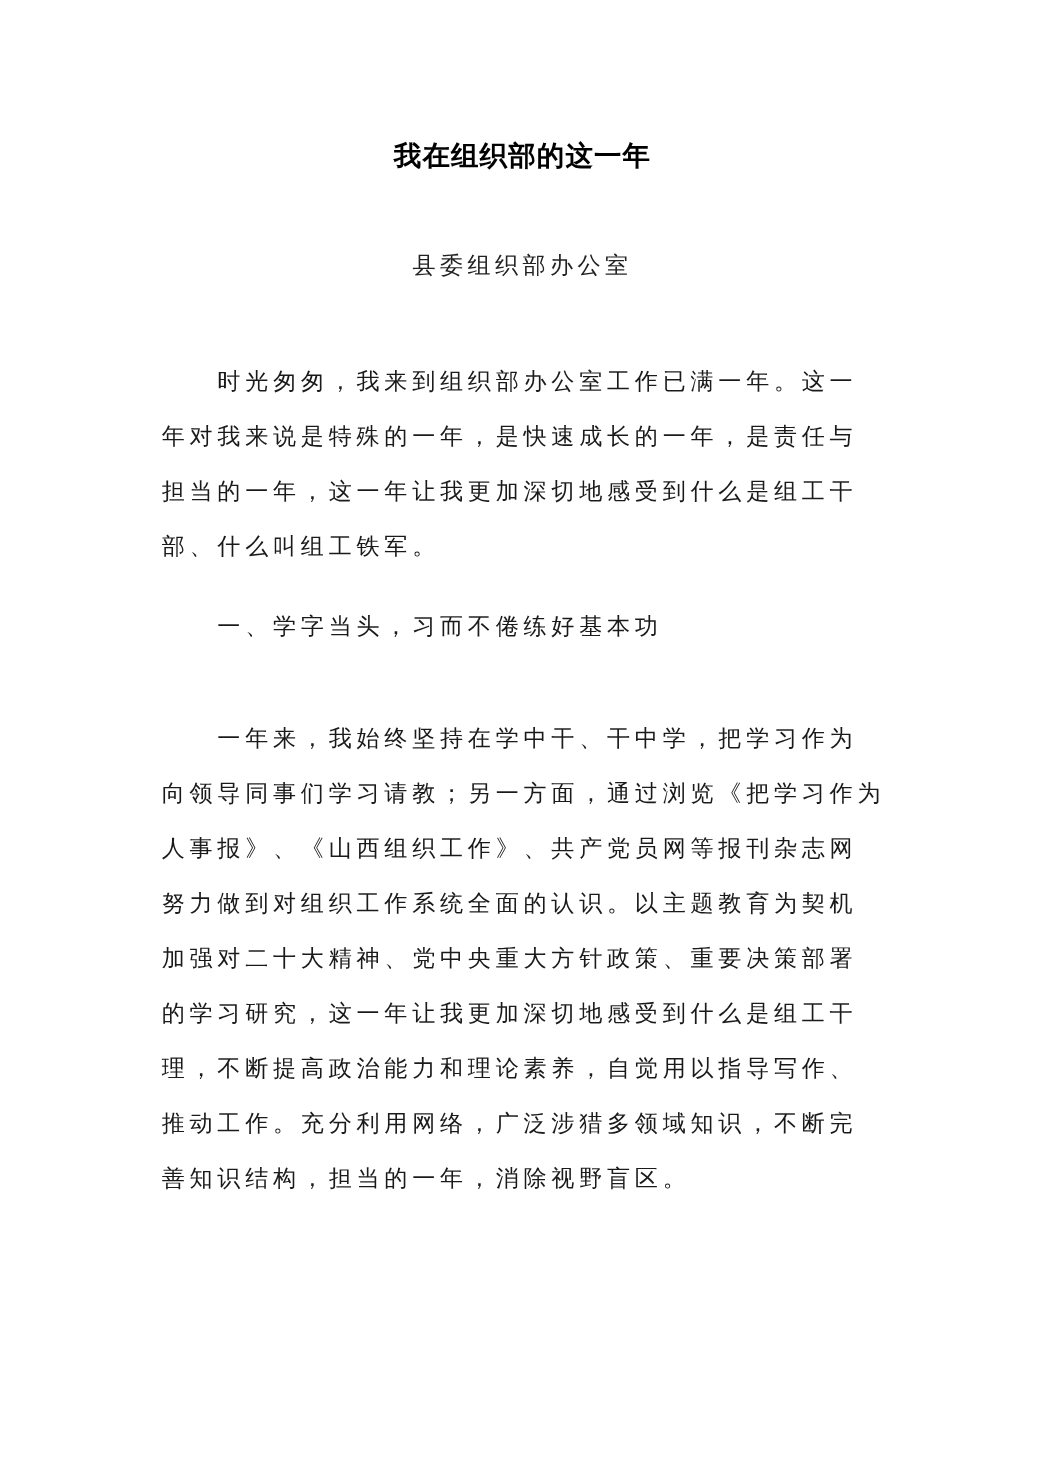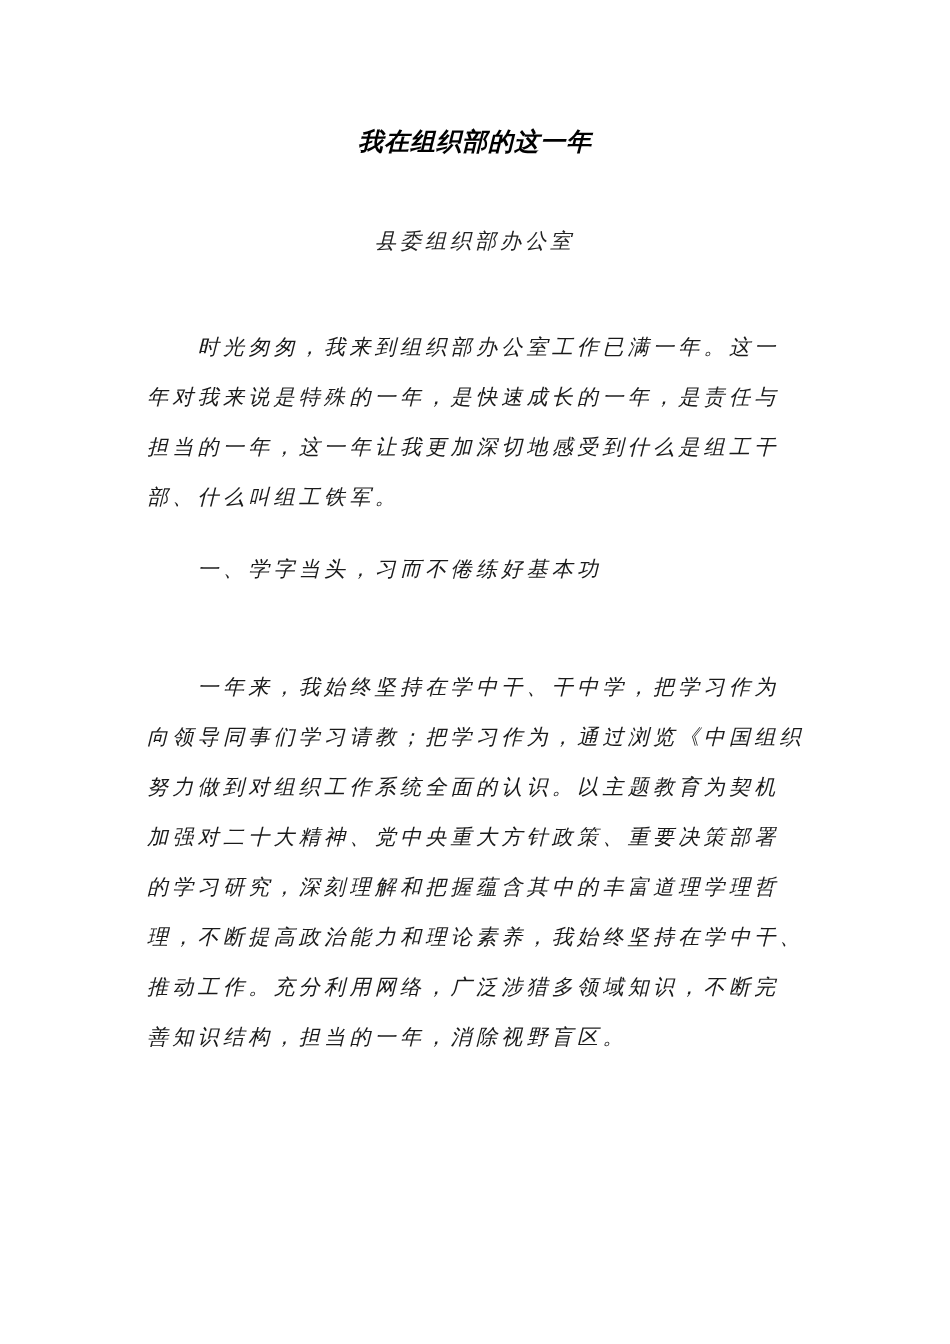--- a/index.html
+++ b/index.html
@@ -13,21 +13,20 @@
       position: relative;
       overflow: hidden;
       font-family: "DejaVu Sans", "Liberation Sans", sans-serif;
       color: #111111;
     }
     .page {
       position: absolute;
       left: 0; top: 0;
       width: 774px; height: 1344px;
       background: #ffffff;
-      font-style: italic;
     }
     .title {
       position: absolute;
       left: 0; width: 950px;
       top: 124px;
       text-align: center;
       font-size: 25px;
       font-weight: bold;
       line-height: 36px;
       letter-spacing: 1px;
@@ -53,21 +52,21 @@
       color: #1a1a1a;
       margin: 0;
     }
     .body-block .line {
       display: block;
       white-space: nowrap;
       height: 50px;
     }
     .p1 { top: 322px; }
     .h1 { top: 544px; }
-    .p2 { top: 662px; }
+    .p2 { top: 646px; }
   </style>
 </head>
 <body>
 
 <div class="page">
 
   <div class="title">我在组织部的这一年</div>
 
   <div class="author">县委组织部办公室</div>
 
@@ -77,22 +76,23 @@
     <span class="line">担当的一年，这一年让我更加深切地感受到什么是组工干</span>
     <span class="line">部、什么叫组工铁军。</span>
   </div>
 
   <div class="body-block h1">
     <span class="line">　　一、学字当头，习而不倦练好基本功</span>
   </div>
 
   <div class="body-block p2">
     <span class="line">　　一年来，我始终坚持在学中干、干中学，把学习作为</span>
-    <span class="line">向领导同事们学习请教；把学习作为，通过浏览《中国组织</span>
+    <span class="line">向领导同事们学习请教；另一方面，通过浏览《把学习作为</span>
+    <span class="line">人事报》、《山西组织工作》、共产党员网等报刊杂志网</span>
     <span class="line">努力做到对组织工作系统全面的认识。以主题教育为契机</span>
     <span class="line">加强对二十大精神、党中央重大方针政策、重要决策部署</span>
-    <span class="line">的学习研究，深刻理解和把握蕴含其中的丰富道理学理哲</span>
-    <span class="line">理，不断提高政治能力和理论素养，我始终坚持在学中干、</span>
+    <span class="line">的学习研究，这一年让我更加深切地感受到什么是组工干</span>
+    <span class="line">理，不断提高政治能力和理论素养，自觉用以指导写作、</span>
     <span class="line">推动工作。充分利用网络，广泛涉猎多领域知识，不断完</span>
     <span class="line">善知识结构，担当的一年，消除视野盲区。</span>
   </div>
 
 </div>
 
 </body></html>

